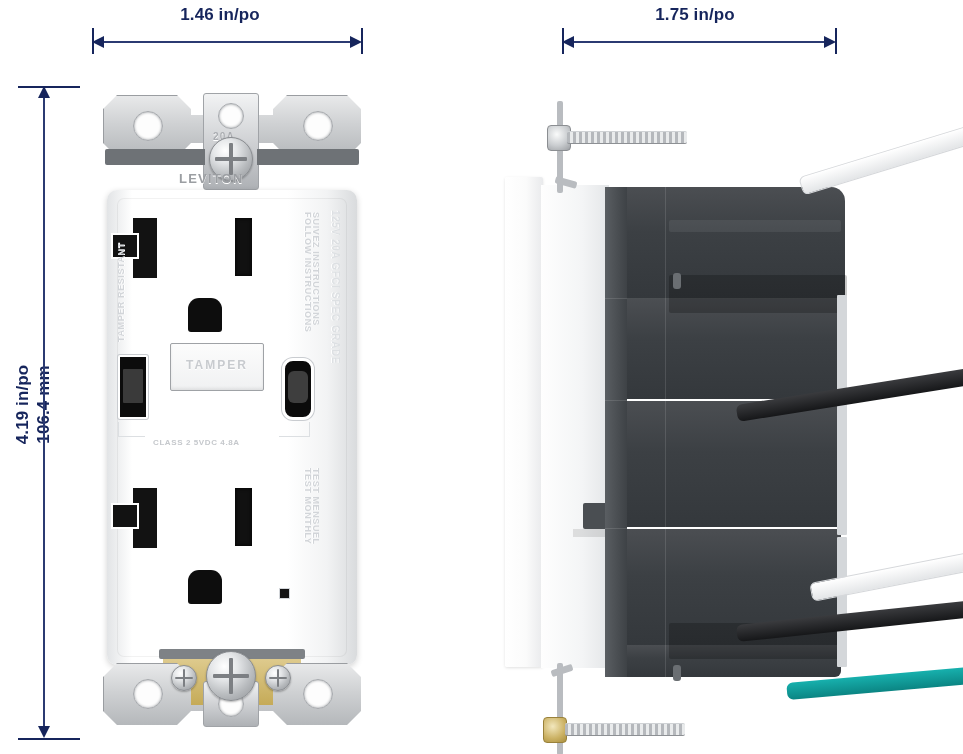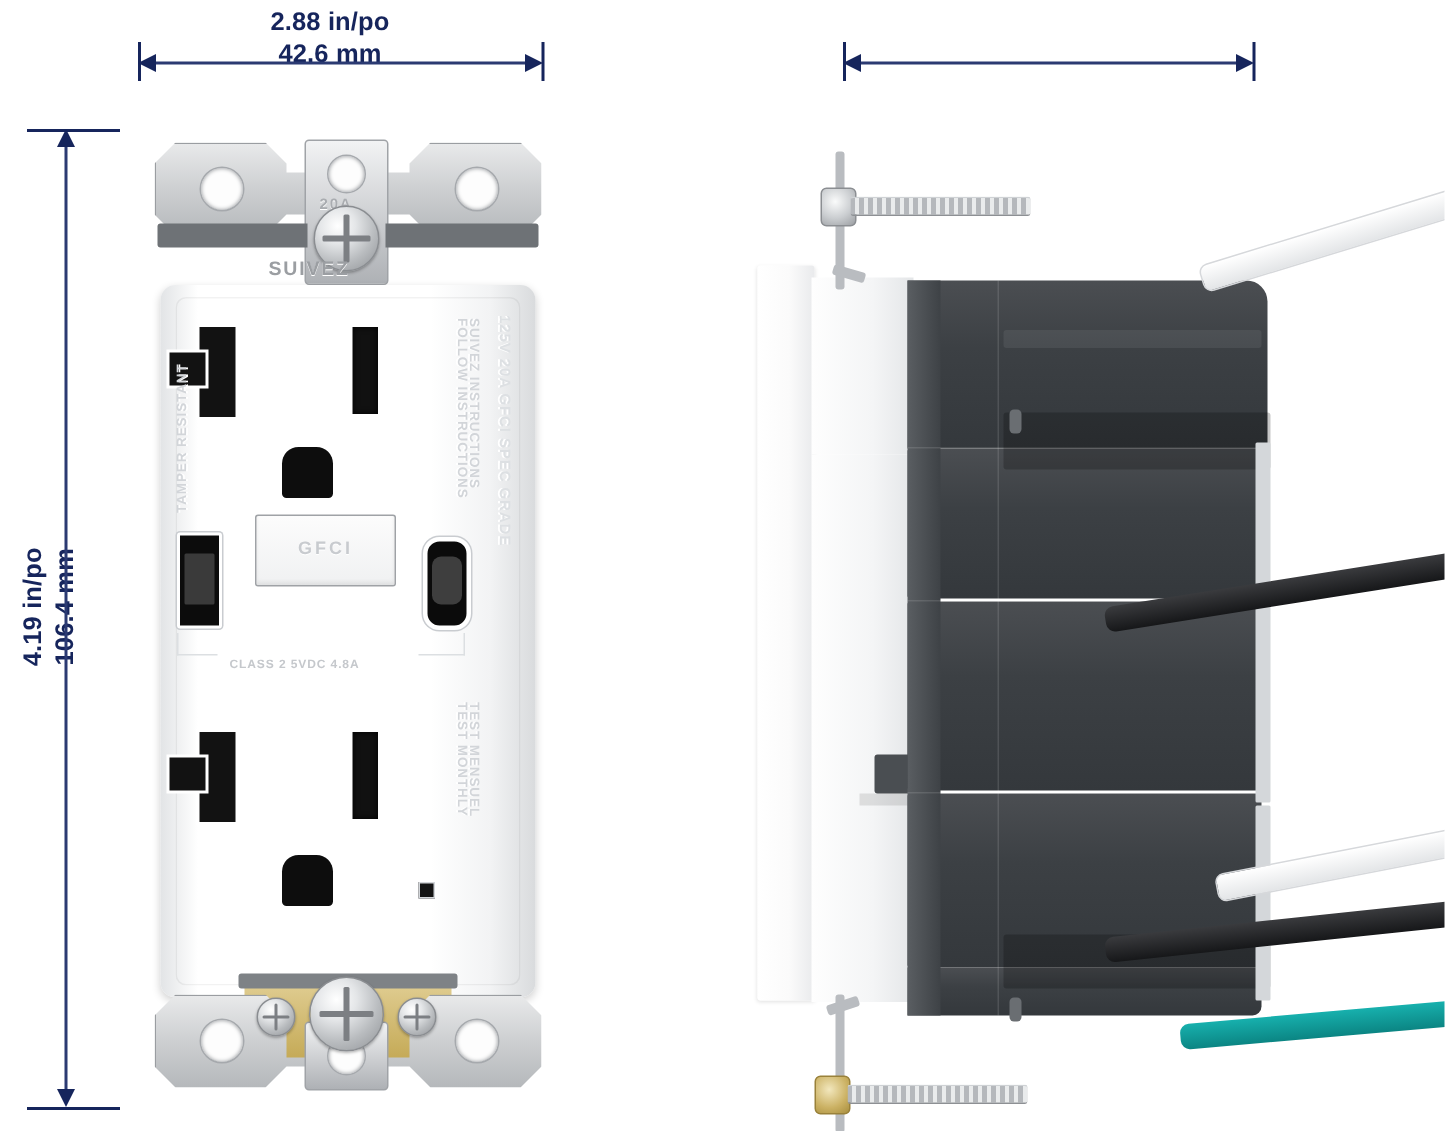--- a/index.html
+++ b/index.html
@@ -106,28 +106,28 @@
   .mthead.brassh{background:radial-gradient(circle at 40% 35%,#f2e7bd,#cbb163 60%,#a98f3f);
      border-color:#99813a;}
 
   .wire{position:absolute;border-radius:6px;}
 </style>
 </head>
 <body>
 
 <div class="stage">
 
-  <div class="dimtext" style="left:130px;top:4px;width:180px;">2.88 in/po</div>
-  <div class="dimtext" style="left:130px;top:25px;width:180px;">42.6 mm</div>
+  <div class="dimtext" style="left:130px;top:4px;width:180px;">1.46 in/po</div>
   <div class="tick" style="left:92px;top:28px;height:26px;"></div>
   <div class="tick" style="left:361px;top:28px;height:26px;"></div>
   <div class="dimline h" style="left:98px;top:41px;width:258px;"></div>
   <div class="arw left" style="left:92px;top:36px;"></div>
   <div class="arw right" style="left:350px;top:36px;"></div>
 
+  <div class="dimtext" style="left:605px;top:4px;width:180px;">1.75 in/po</div>
   <div class="tick" style="left:562px;top:28px;height:26px;"></div>
   <div class="tick" style="left:835px;top:28px;height:26px;"></div>
   <div class="dimline h" style="left:568px;top:41px;width:262px;"></div>
   <div class="arw left" style="left:562px;top:36px;"></div>
   <div class="arw right" style="left:824px;top:36px;"></div>
 
   <div class="dimtext vert" style="left:-78px;top:394px;width:200px;">4.19 in/po</div>
   <div class="dimtext vert" style="left:-57px;top:394px;width:200px;">106.4 mm</div>
   <div class="tickh" style="left:18px;top:86px;width:62px;"></div>
   <div class="tickh" style="left:18px;top:738px;width:62px;"></div>
@@ -138,34 +138,34 @@
   <div class="frontview">
 
     <div class="strap strap-top"></div>
     <div class="earhole" style="left:48px;top:26px;width:28px;height:28px;"></div>
     <div class="earhole" style="left:218px;top:26px;width:28px;height:28px;"></div>
     <div class="earhole" style="left:133px;top:18px;width:24px;height:24px;"></div>
     <div class="centerbridge" style="left:118px;top:8px;width:54px;height:95px;border-radius:3px;"></div>
     <div class="earhole" style="left:133px;top:18px;width:24px;height:24px;"></div>
     <div class="embosstxt" style="left:128px;top:46px;font-size:10px;">20A</div>
     <div class="screw" style="left:124px;top:52px;width:42px;height:42px;"></div>
-    <div class="embosstxt" style="left:94px;top:86px;font-size:13px;color:#9b9ea2;">SUIVEZ</div>
+    <div class="embosstxt" style="left:94px;top:86px;font-size:13px;color:#9b9ea2;">LEVITON</div>
     <div class="shade" style="left:20px;top:64px;width:100px;height:16px;border-radius:2px 0 0 2px;"></div>
     <div class="shade" style="left:172px;top:64px;width:102px;height:16px;border-radius:0 2px 2px 0;"></div>
 
     <div class="body">
       <div class="bodyrim"></div>
 
       <div class="tslot" style="left:26px;top:28px;width:24px;height:60px;"></div>
       <div class="tslot" style="left:6px;top:45px;width:24px;height:22px;"></div>
       <div class="slot" style="left:128px;top:28px;width:17px;height:58px;"></div>
       <div class="gnd" style="left:81px;top:108px;width:34px;height:34px;"></div>
 
       <div class="btn" style="left:63px;top:153px;width:92px;height:46px;">
-        <div class="btnlbl" style="top:14px;">GFCI</div>
+        <div class="btnlbl" style="top:14px;">TAMPER</div>
       </div>
 
 
       <div class="usba" style="left:11px;top:165px;width:26px;height:60px;">
         <i></i>
       </div>
 
       <div class="usbc" style="left:175px;top:168px;width:26px;height:56px;">
         <i></i>
       </div>

